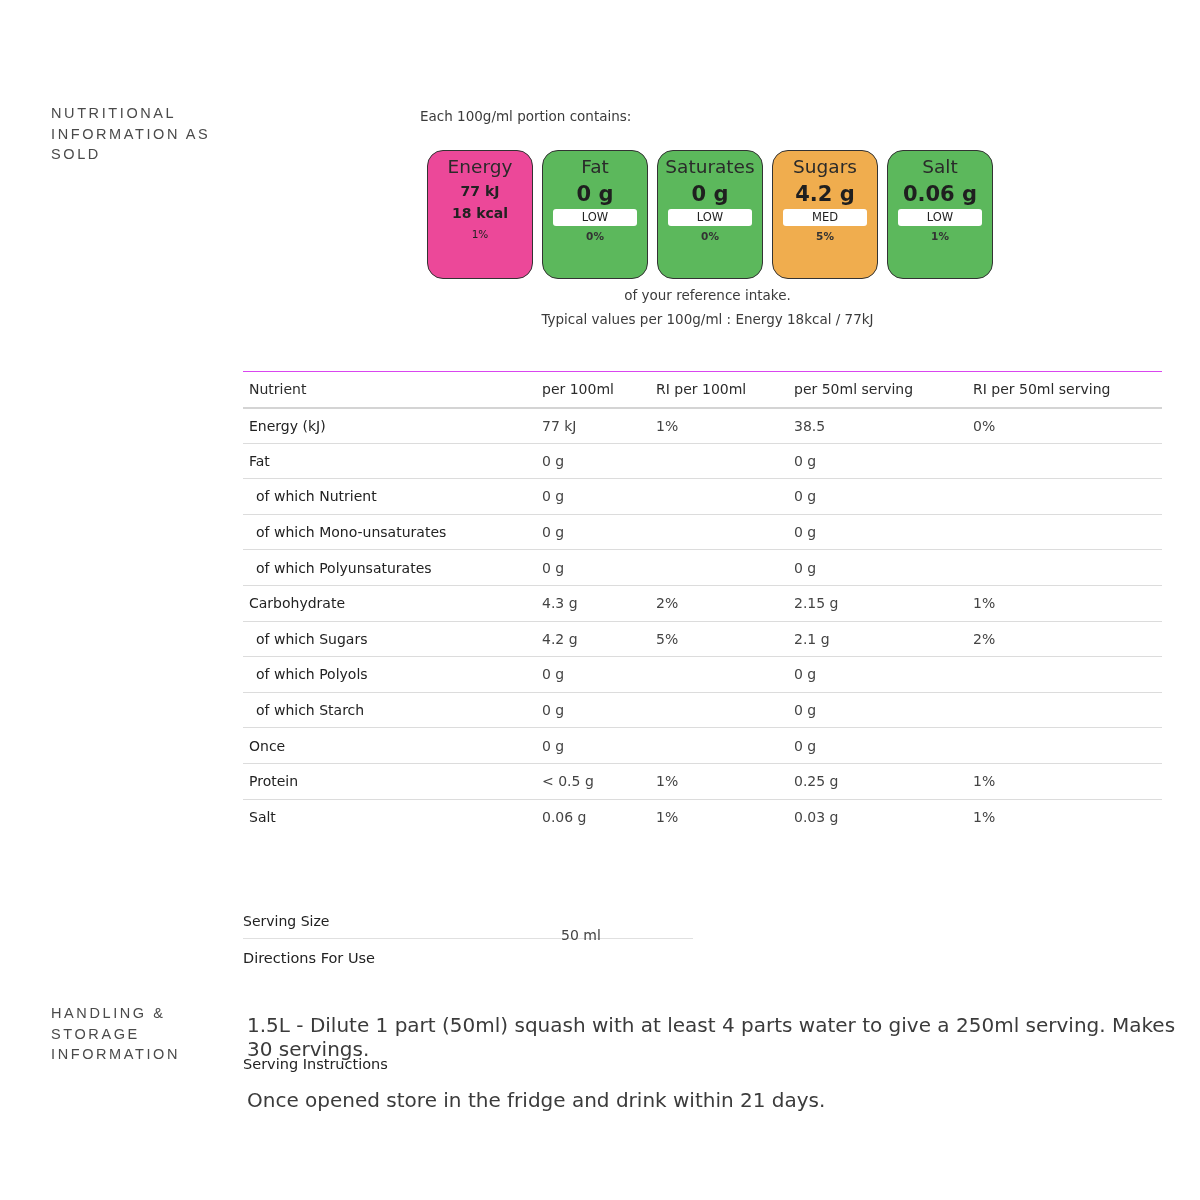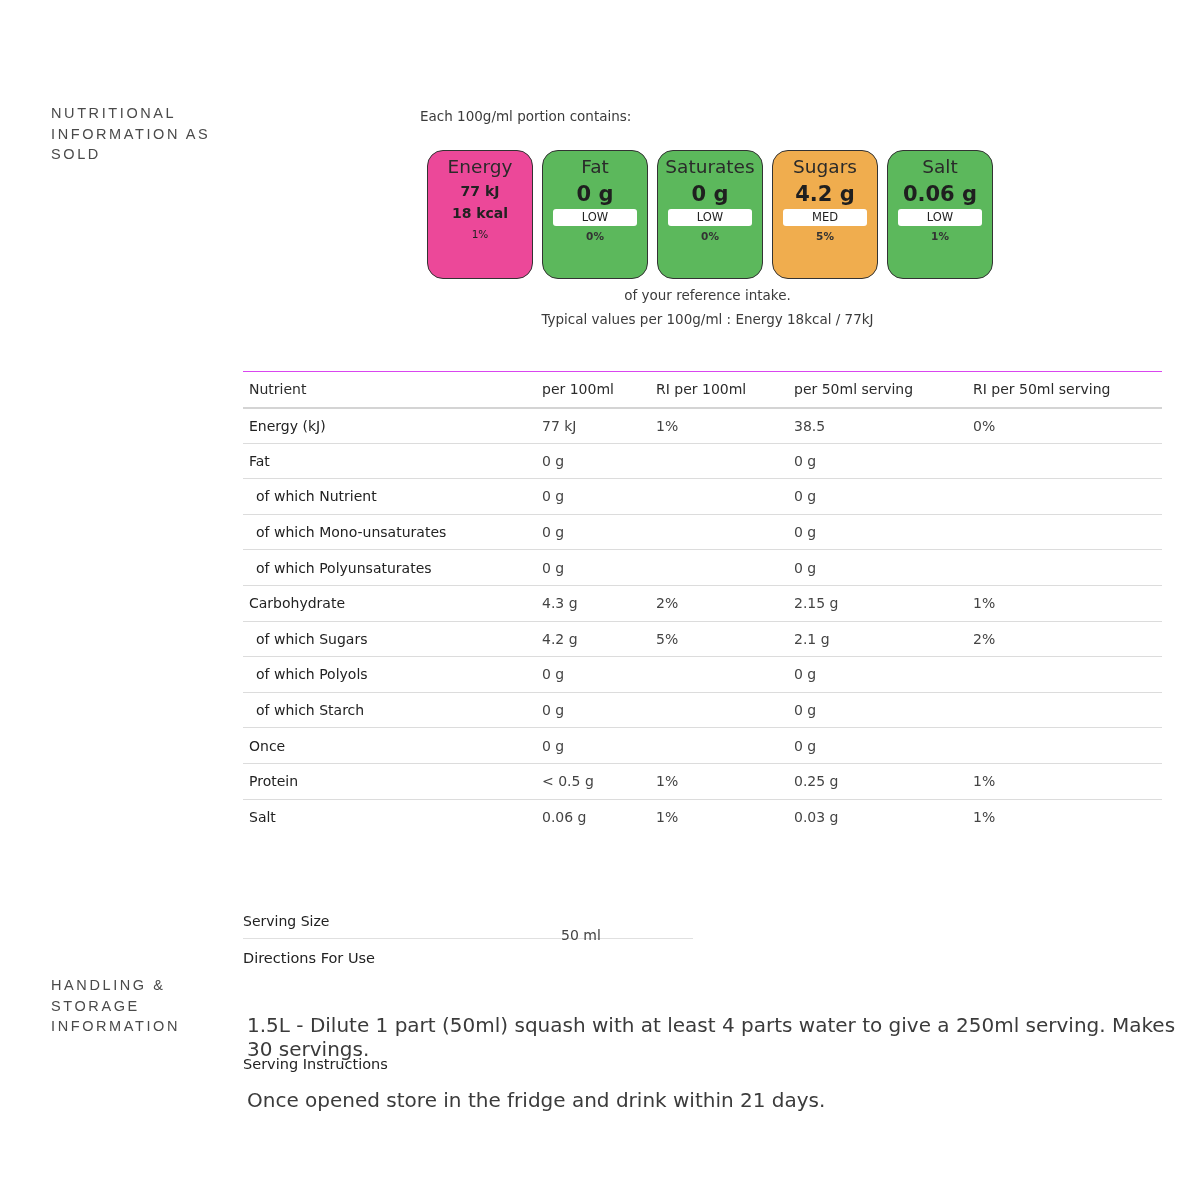--- a/index.html
+++ b/index.html
@@ -15,21 +15,21 @@
     left: 51px;
     font-family: "Liberation Sans", sans-serif;
     font-size: 14.5px;
     letter-spacing: 2.6px;
     line-height: 20.5px;
     color: #4a4a4a;
     text-transform: uppercase;
     width: 180px;
   }
   #label-nutrition { top: 103px; }
-  #label-handling { top: 975px; }
+  #label-handling { top: 1003px; }
 
   .portion-heading {
     position: absolute;
     top: 108px;
     left: 420px;
     width: 575px;
     text-align: left;
     font-size: 13.5px;
     color: #3b3b3b;
   }

